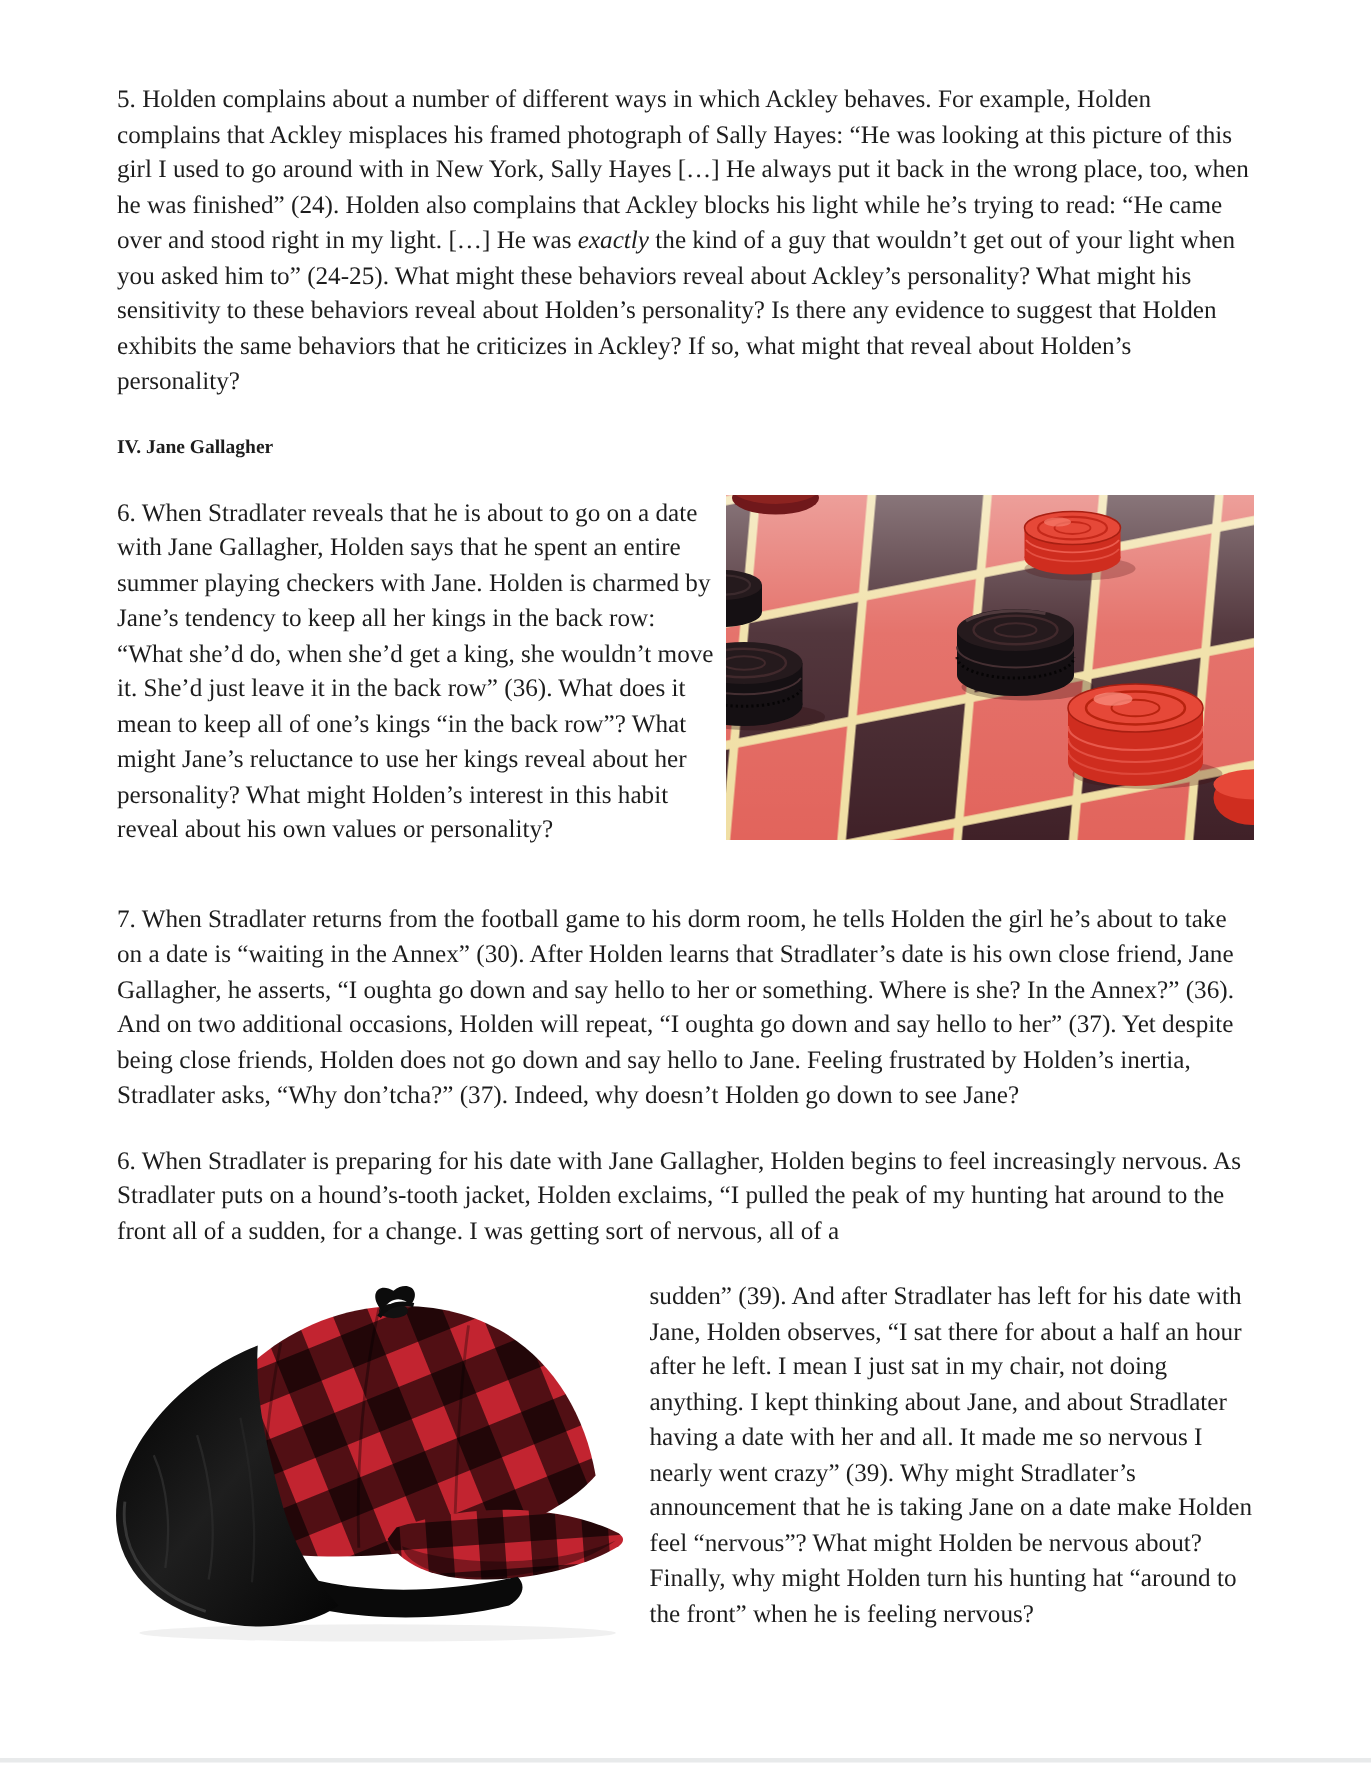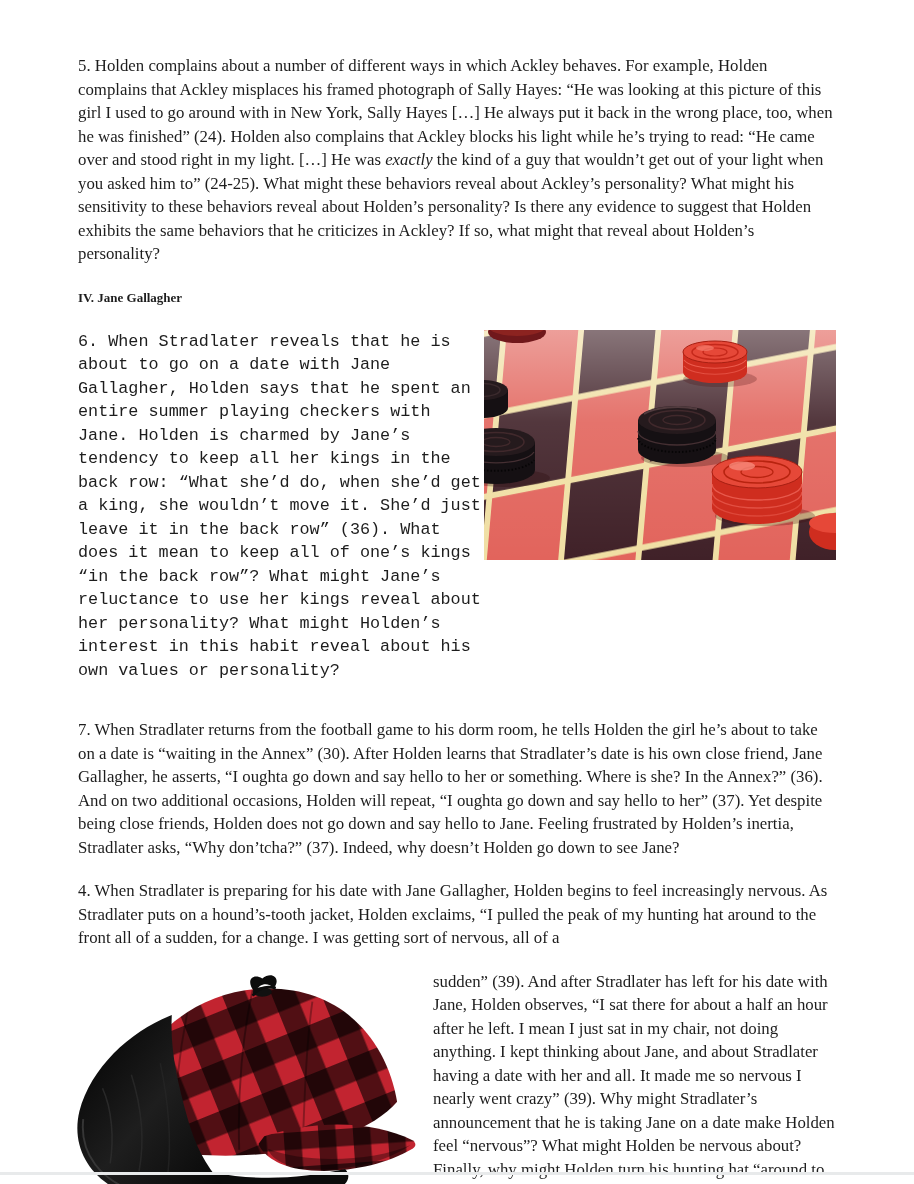--- a/index.html
+++ b/index.html
@@ -15,21 +15,21 @@
     overflow:hidden;
   }
   p.para{margin:0 0 20px 0;text-align:left;}
   h2.section-heading{
     font-size:13px;font-weight:bold;
     margin:10px 0 20px 0;line-height:24px;
   }
   em{font-style:italic;}
   .row{display:flex;align-items:flex-start;}
   .q6row{margin-bottom:16px;}
-  .q6text{flex:1;margin:0;font-family:Liberation Mono, monospace;}
+  .q6text{flex:1;margin:0;}
   .q8a{margin:0;}
   .q8row{margin-top:0;}
   .hat-fig{width:361px;flex:0 0 361px;margin:0 8px 0 -14px;}
   .q8b{flex:1;margin:0;}
   figure{margin:0;padding:0;}
   svg{display:block;}
   .bottom-line{
     position:absolute;left:0;top:1172px;
     width:914px;height:3px;
     background:var(--divider,#e8eaeb);
@@ -139,21 +139,21 @@
         <g>
           <ellipse cx="351" cy="202" rx="26" ry="18" class="pr"></ellipse>
           <ellipse cx="351" cy="193" rx="26" ry="10" class="prt"></ellipse>
         </g>
       </svg>
     </figure>
   </div>
 
   <p class="para">7. When Stradlater returns from the football game to his dorm room, he tells Holden the girl he’s about to take on a date is “waiting in the Annex” (30). After Holden learns that Stradlater’s date is his own close friend, Jane Gallagher, he asserts, “I oughta go down and say hello to her or something. Where is she? In the Annex?” (36). And on two additional occasions, Holden will repeat, “I oughta go down and say hello to her” (37). Yet despite being close friends, Holden does not go down and say hello to Jane. Feeling frustrated by Holden’s inertia, Stradlater asks, “Why don’tcha?” (37). Indeed, why doesn’t Holden go down to see Jane?</p>
 
-  <p class="para q8a">4. When Stradlater is preparing for his date with Jane Gallagher, Holden begins to feel increasingly nervous. As Stradlater puts on a hound’s-tooth jacket, Holden exclaims, “I pulled the peak of my hunting hat around to the front all of a sudden, for a change. I was getting sort of nervous, all of a</p>
+  <p class="para q8a">6. When Stradlater is preparing for his date with Jane Gallagher, Holden begins to feel increasingly nervous. As Stradlater puts on a hound’s-tooth jacket, Holden exclaims, “I pulled the peak of my hunting hat around to the front all of a sudden, for a change. I was getting sort of nervous, all of a</p>
 
   <div class="row q8row">
     <figure class="photo hat-fig">
       <svg width="361" height="248" viewBox="0 0 375 248" role="img">
         <defs>
           <pattern id="plaidA" width="48" height="48" patternUnits="userSpaceOnUse" patternTransform="rotate(-22)">
             <rect width="48" height="48" class="hatRed"></rect>
             <rect width="24" height="48" fill="#000000" opacity="0.58"></rect>
             <rect width="48" height="24" fill="#000000" opacity="0.58"></rect>
           </pattern>

